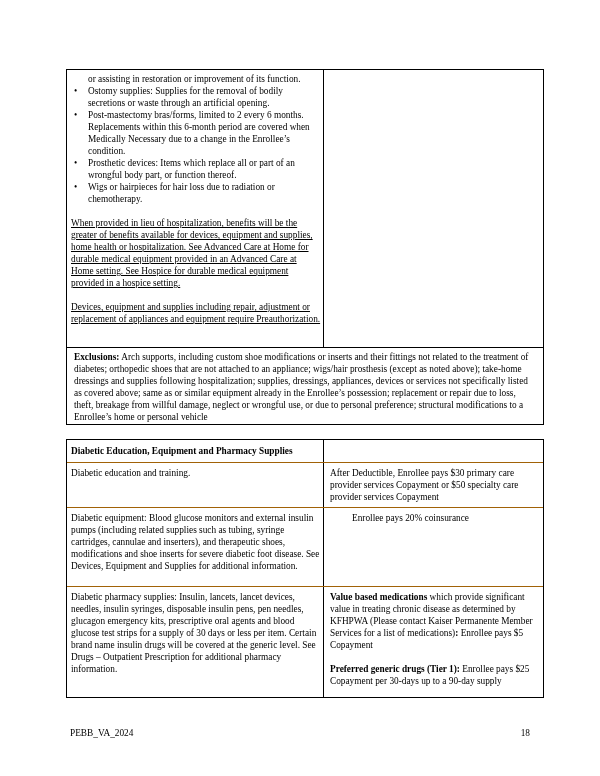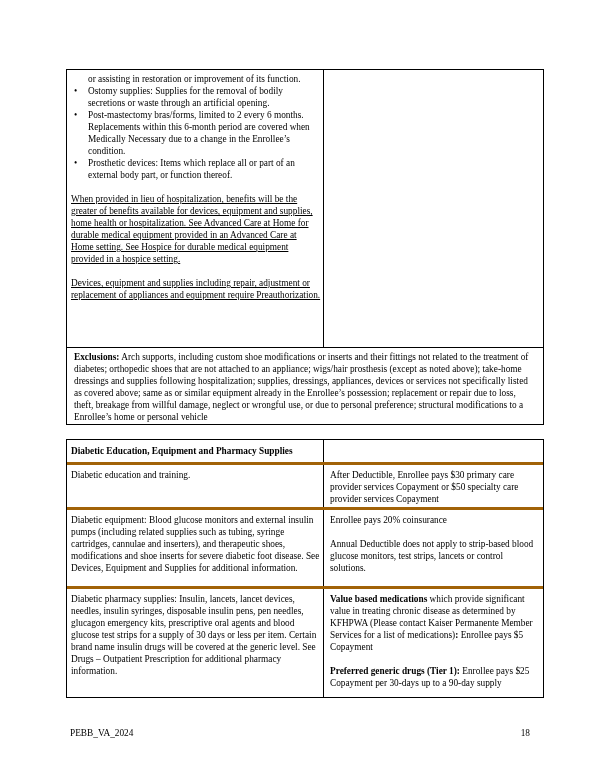--- a/index.html
+++ b/index.html
@@ -37,24 +37,24 @@
     height:77px; padding:3px 8px 0 7px; overflow:hidden;
   }
 
   
   .tbl2 {
     position:absolute; left:66px; top:439px; width:478px;
     border:1.5px solid #000;
     background:#fff;
   }
   .t2-row { display:flex; overflow:hidden; }
-  .t2-row + .t2-row { border-top:3px solid #a16207; }
+  .t2-row + .t2-row { border-top:1px solid #a16207; }
   .t2-hdr  { height:22px; }
   .t2-r1   { height:45px; }
-  .t2-r2   { height:79px; }
+  .t2-r2   { height:79px;gap:22px; }
   .t2-r3   { height:111px; }
   .t2-left {
     width:257px; border-right:1px solid #000;
     padding:4px 2px 0 4px; overflow:hidden;
   }
   .t2-right { flex:1; padding:4px 4px 0 6px; overflow:hidden; }
   .t2-hdr .t2-left { padding-top:5px; white-space:nowrap; }
   .cell-gap { margin-top:12px; }
 
   
@@ -67,21 +67,22 @@
 <body>
 
 <div class="page">
 
   <div class="tbl1">
     <div class="t1-main">
       <div class="t1-left">
         <div class="cont-line">or assisting in restoration or improvement of its function.</div>
         <div class="bullet">Ostomy supplies: Supplies for the removal of bodily secretions or waste through an artificial opening.</div>
         <div class="bullet">Post-mastectomy bras/forms, limited to 2 every 6 months. Replacements within this 6-month period are covered when Medically Necessary due to a change in the Enrollee’s condition.</div>
-        <div class="bullet">Prosthetic devices: Items which replace all or part of an external body part, or function thereof.</div>
+        <div class="bullet">Prosthetic devices: Items which replace all or part of an wrongful body part, or function thereof.</div>
+        <div class="bullet">Wigs or hairpieces for hair loss due to radiation or chemotherapy.</div>
         <div class="para">When provided in lieu of hospitalization, benefits will be the greater of benefits available for devices, equipment and supplies, home health or hospitalization. See Advanced Care at Home for durable medical equipment provided in an Advanced Care at Home setting. See Hospice for durable medical equipment provided in a hospice setting.</div>
         <div class="para">Devices, equipment and supplies including repair, adjustment or replacement of appliances and equipment require Preauthorization.</div>
       </div>
       <div class="t1-right"></div>
     </div>
     <div class="t1-excl">
       <span class="b">Exclusions:</span><span> Arch supports, including custom shoe modifications or inserts and their fittings not related to the treatment of diabetes; orthopedic shoes that are not attached to an appliance; wigs/hair prosthesis (except as noted above); take-home dressings and supplies following hospitalization; supplies, dressings, appliances, devices or services not specifically listed as covered above; same as or similar equipment already in the Enrollee’s possession; replacement or repair due to loss, theft, breakage from willful damage, neglect or wrongful use, or due to personal preference; structural modifications to a Enrollee’s home or personal vehicle</span>
     </div>
   </div>
 
@@ -91,21 +92,20 @@
       <div class="t2-right"></div>
     </div>
     <div class="t2-row t2-r1">
       <div class="t2-left">Diabetic education and training.</div>
       <div class="t2-right">After Deductible, Enrollee pays $30 primary care provider services Copayment or $50 specialty care provider services Copayment</div>
     </div>
     <div class="t2-row t2-r2">
       <div class="t2-left">Diabetic equipment: Blood glucose monitors and external insulin pumps (including related supplies such as tubing, syringe cartridges, cannulae and inserters), and therapeutic shoes, modifications and shoe inserts for severe diabetic foot disease. See Devices, Equipment and Supplies for additional information.</div>
       <div class="t2-right">
         <div>Enrollee pays 20% coinsurance</div>
-        <div class="cell-gap">Annual Deductible does not apply to strip-based blood glucose monitors, test strips, lancets or control solutions.</div>
       </div>
     </div>
     <div class="t2-row t2-r3">
       <div class="t2-left">Diabetic pharmacy supplies: Insulin, lancets, lancet devices, needles, insulin syringes, disposable insulin pens, pen needles, glucagon emergency kits, prescriptive oral agents and blood glucose test strips for a supply of 30 days or less per item. Certain brand name insulin drugs will be covered at the generic level. See Drugs – Outpatient Prescription for additional pharmacy information.</div>
       <div class="t2-right">
         <div><span style="font-weight: bold;">Value based medications</span><span> which provide significant value in treating chronic disease as determined by KFHPWA (Please contact Kaiser Permanente Member Services for a list of medications)</span><span style="font-weight: bold;">:</span><span> Enrollee pays $5 Copayment</span></div>
         <div class="cell-gap"><span style="font-weight: bold;">Preferred generic drugs (Tier 1):</span><span> Enrollee pays $25 Copayment per 30-days up to a 90-day supply</span></div>
       </div>
     </div>
   </div>

